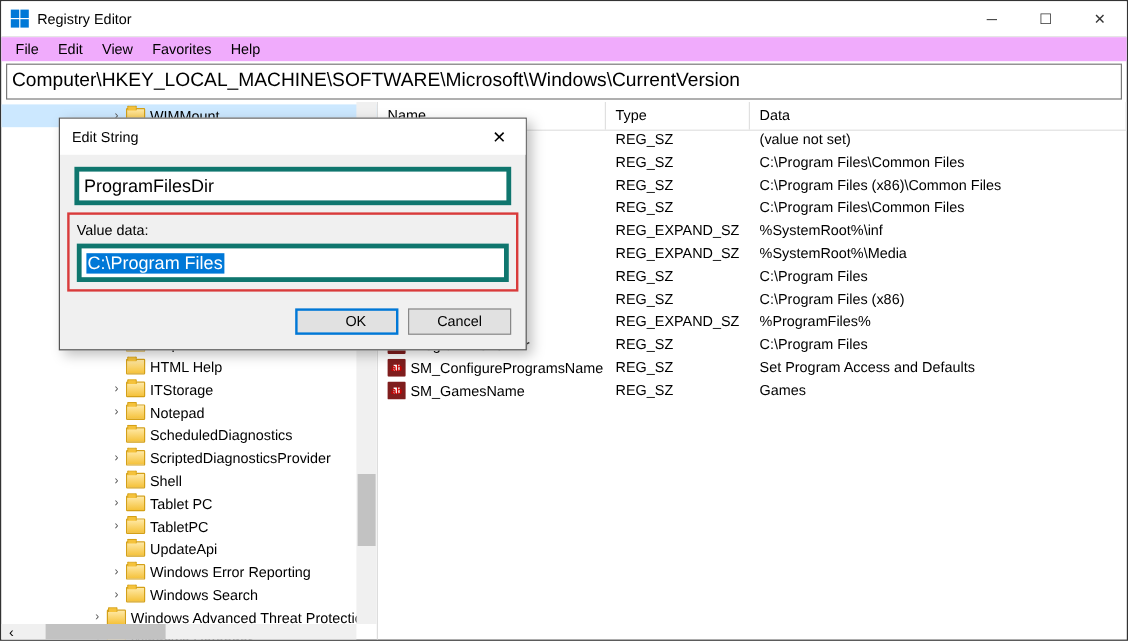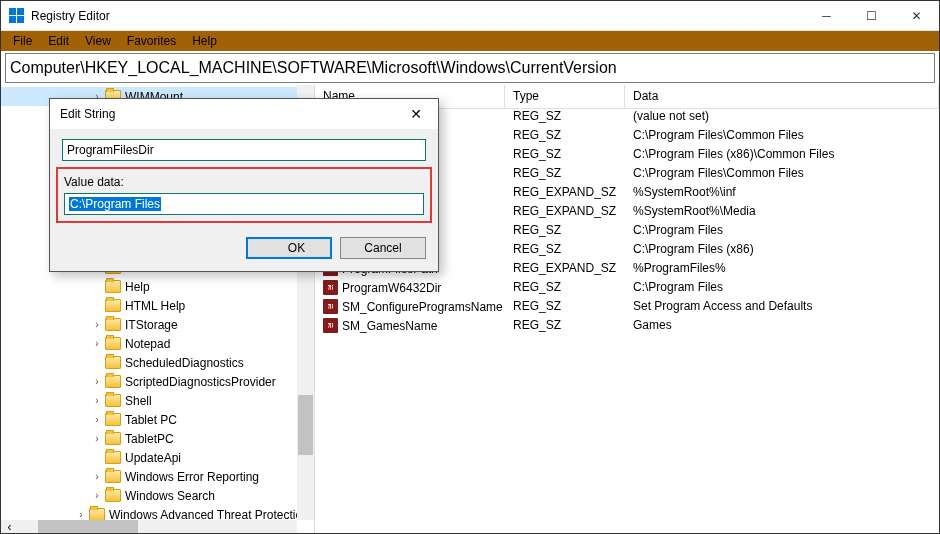--- a/index.html
+++ b/index.html
@@ -21,21 +21,21 @@
       padding: 0 0 0 8px;
       background: #fff;
       border-bottom: 1px solid #e5e5e5;
     }
     .titlebar .app-icon { width: 16px; height: 16px; margin-right: 6px; display: flex; flex-wrap: wrap; }
     .titlebar .app-icon span { width: 7px; height: 7px; background: #0078d7; margin: 0 1px 1px 0; }
     .titlebar .title { font-size: 12px; color: #000; }
     .window-controls { margin-left: auto; display: flex; }
     .window-controls div { width: 45px; height: 30px; display: flex; align-items: center; justify-content: center; color: #333; }
     
-    .menubar { height: 20px; display: flex; align-items: center; padding: 0 4px; background: #a16207; }
+    .menubar { height: 20px; display: flex; align-items: center; padding: 0 4px; background: #f0abfc; }
     .menubar div { padding: 2px 8px; }
     
     .addressbar { height: 22px; border: 1px solid #7a7a7a; margin: 2px 4px; padding: 14px 4px; display: flex; align-items: center; font-size: 16px; background: #fff; }
     
     .main { display: flex; height: calc(100% - 80px); position: relative; }
     
     .tree-panel { width: 314px; border-right: 1px solid #ddd; overflow: hidden; position: relative; }
     .tree-content { padding: 2px 0; overflow: hidden; height: 100%; }
     .tree-item { display: flex; align-items: center; height: 19px; white-space: nowrap; padding-left: 0; }
     .tree-item.selected { background: #cce8ff; }
@@ -66,21 +66,21 @@
       width: 390px;
       background: #f0f0f0;
       border: 1px solid #555;
       box-shadow: 4px 4px 10px rgba(0,0,0,.25);
       z-index: 10;
     }
     .dialog-title { height: 30px; background: #fff; display: flex; align-items: center; padding: 0 2px 0 10px; font-size: 12px; }
     .dialog-close { margin-left: auto; width: 40px; text-align: center; font-size: 14px; }
     .dialog-body { padding: 10px 12px 12px; }
     .dlabel { font-size: 12px; margin: 2px 0 4px; }
-    .dinput { width: 100%; height: 22px; border: 1px solid #0f766e; background: #fff; font-size: 12px; padding: 2px 4px; font-family: inherit; }
+    .dinput { width: 100%; height: 22px; border: 4px solid #0f766e; background: #fff; font-size: 15px; padding: 12px 4px; font-family: inherit; }
     .dinput.readonly { background: #fff; color: #000; }
     .value-data-box { border: 2px solid #d93b3b; padding: 4px 6px 6px; margin: 6px -6px 0 -6px; }
     .dinput .selected-text { background: #0078d7; color: #fff; padding: 0 1px; }
     .dialog-buttons { display: flex; justify-content: flex-end; gap: 8px; margin-top: 14px; }
     .dbtn { width: 86px; height: 22px; border: 1px solid #888; background: #e1e1e1; font-size: 12px; }
     .dbtn.primary { border: 2px solid #0078d7; background: #e1e1e1; padding-left: 15px; }
   </style>
 </head>
 <body>
 

